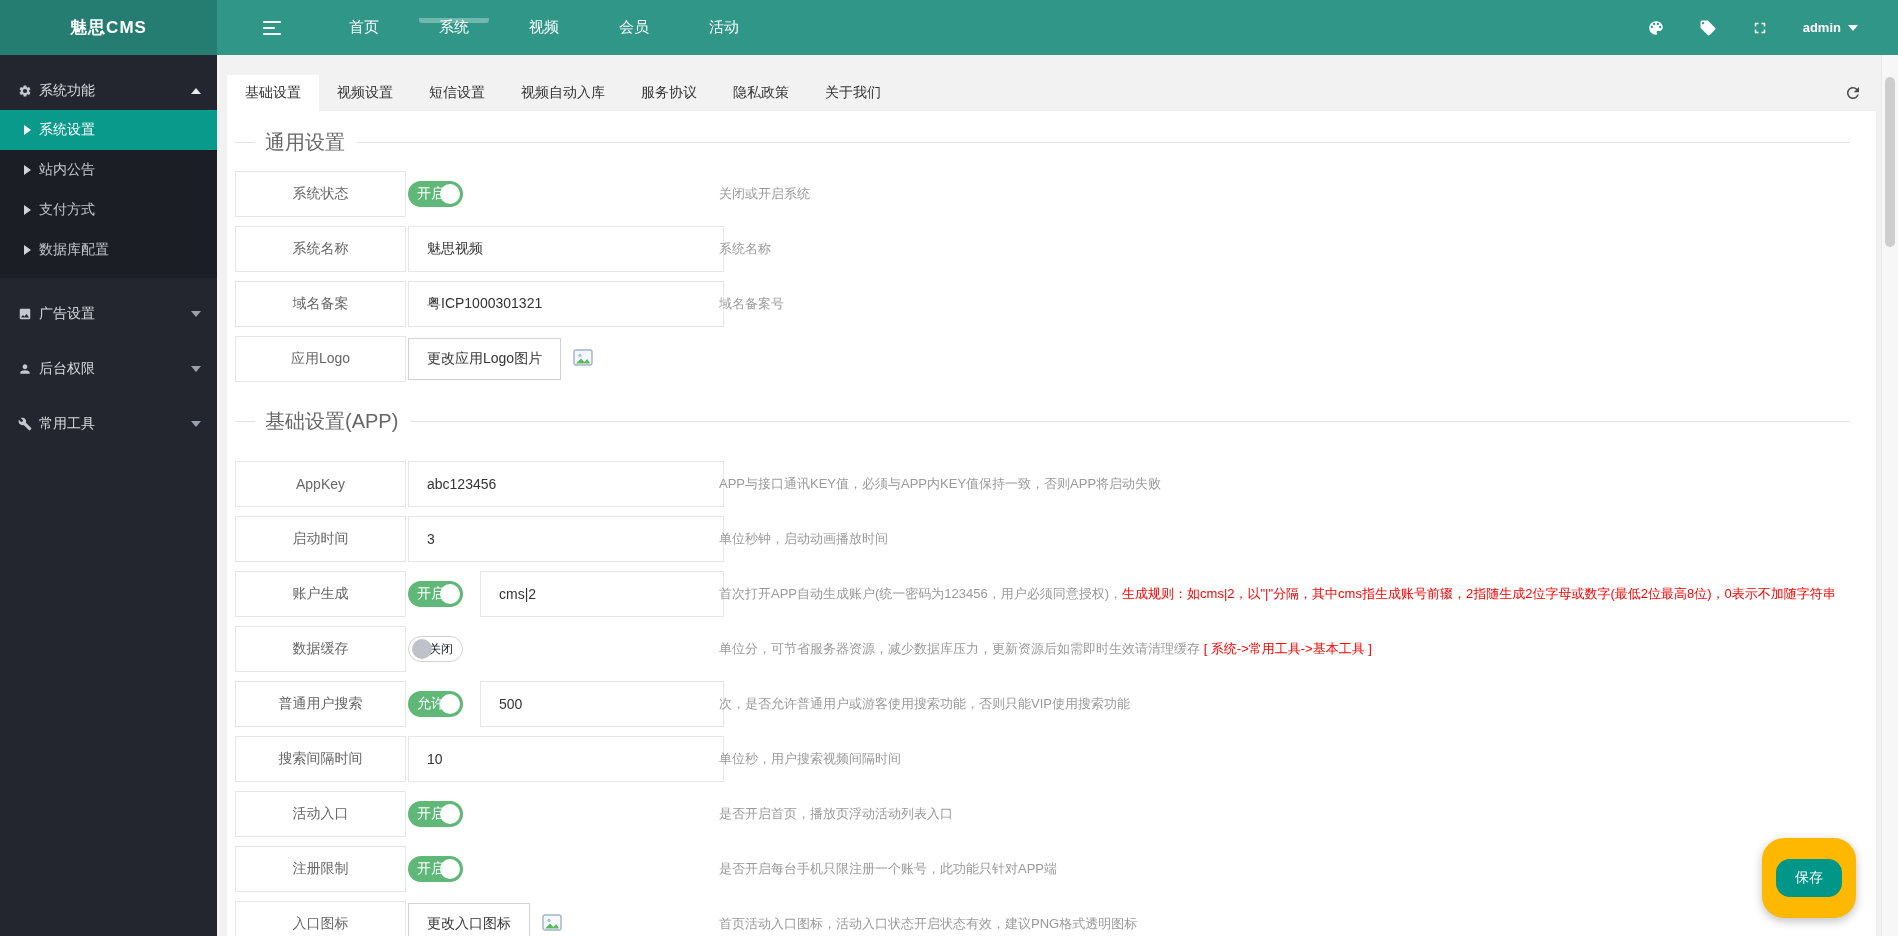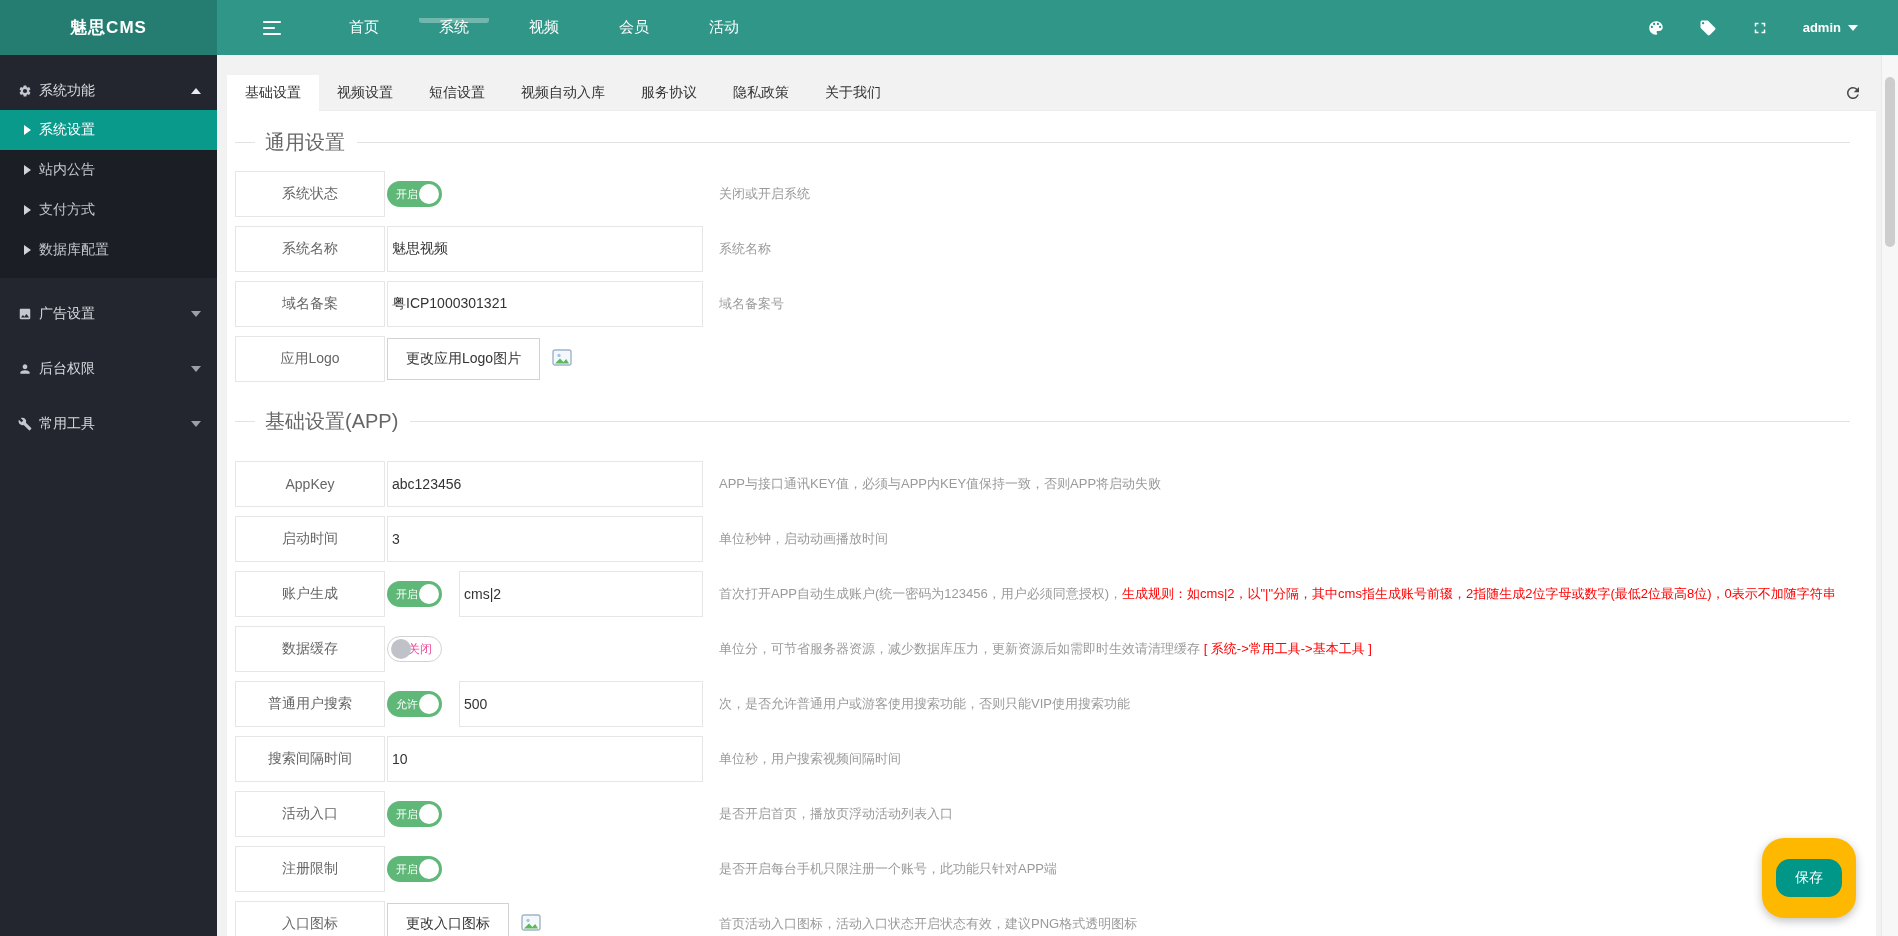--- a/index.html
+++ b/index.html
@@ -63,36 +63,36 @@
   .content { padding:16px 8px 0 8px; }
   .section-title { display:flex; align-items:center; height:30px; color:#666;
     font-size:20px; margin-bottom:14px; }
   .section-title::before { content:""; width:20px; height:1px; background:#e3e3e3;
     margin-right:10px; }
   .section-title .st-line { flex:1; height:1px; background:#e3e3e3; margin-left:12px;
     margin-right:18px; }
   .section-title.second { margin-top:24px; margin-bottom:25px; }
 
   .frow { position:relative; height:46px; margin-bottom:9px; display:flex; align-items:center; }
-  .flabel { width:150px; height:46px; border:1px solid #e6e6e6; background:#fff;
+  .flabel { width:171px; height:46px; border:1px solid #e6e6e6; background:#fff;
     display:flex; align-items:center; justify-content:center; color:#666; font-size:14px; }
   .fctrl { margin-left:2px; display:flex; align-items:center; }
-  .f-input { width:316px; height:46px; border:1px solid #e6e6e6; padding:0 4px;
+  .f-input { width:316px; height:46px; border:1px solid #e6e6e6; padding:0 18px;
     font-size:14px; color:#333; outline:none; background:#fff; }
   .f-input.short { width:244px; }
   .switch { position:relative; width:55px; height:26px; border-radius:14px; cursor:pointer;
     flex:0 0 auto; }
   .switch.on { background:#5FB878; }
   .switch.on .sw-text { position:absolute; left:9px; top:50%; transform:translateY(-50%);
-    color:#fff; font-size:11px;text-align:right; }
+    color:#fff; font-size:14px;text-align:right; }
   .switch.on .knob { position:absolute; right:3px; top:3px; width:20px; height:20px;
     border-radius:50%; background:#fff; }
   .switch.off { background:#fff; border:1px solid #d2d2d2; }
   .switch.off .sw-text { position:absolute; right:9px; top:50%; transform:translateY(-50%);
-    color:#ec4899; font-size:12px; }
+    color:#0f172a; font-size:12px; }
   .switch.off .knob { position:absolute; left:3px; top:2px; width:20px; height:20px;
     border-radius:50%; background:#bfc3c9; }
   .gap17 { width:17px; flex:0 0 auto; }
   .upl-btn { height:42px; border:1px solid #d2d2d2; background:#fff; padding:3px 18px;
     font-size:14px; color:#333; cursor:pointer; }
   .img-ph { margin-left:12px; width:20px; height:20px; }
   .help { position:absolute; left:484px; top:50%; transform:translateY(-50%);
     font-size:13px; color:#9a9a9a; white-space:nowrap; }
   .help .red { color:#ff0000; }
 

